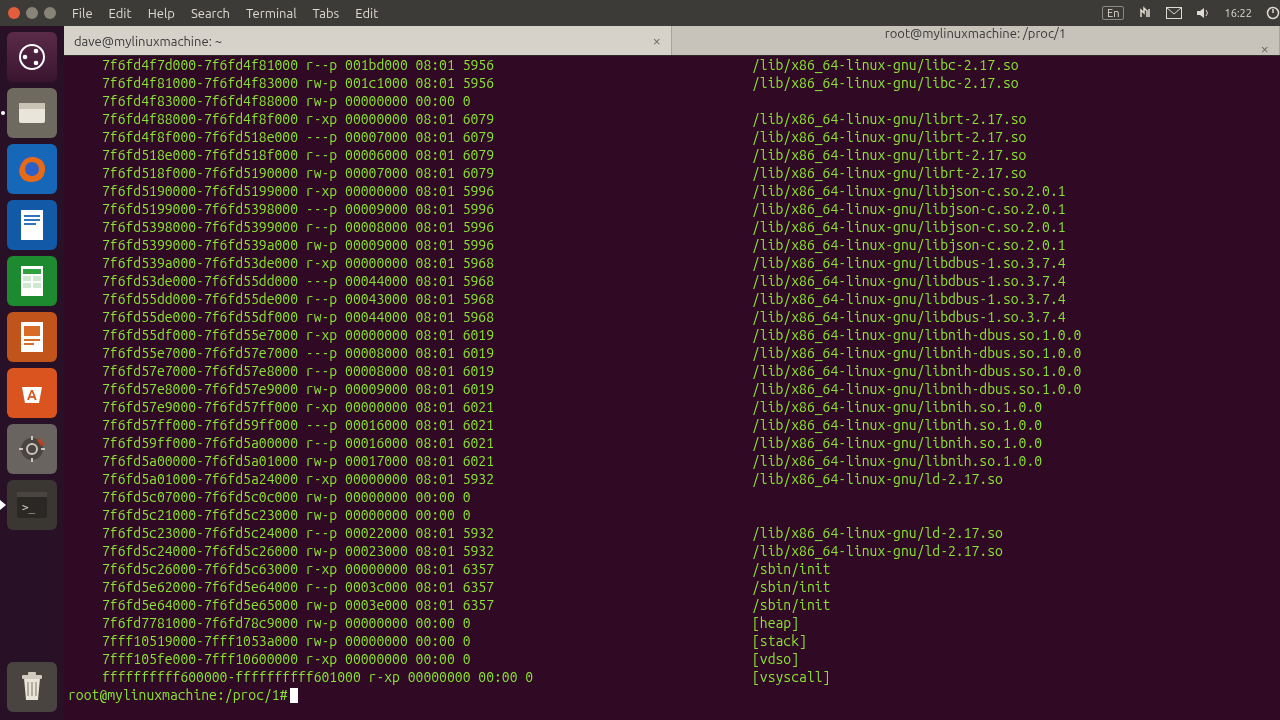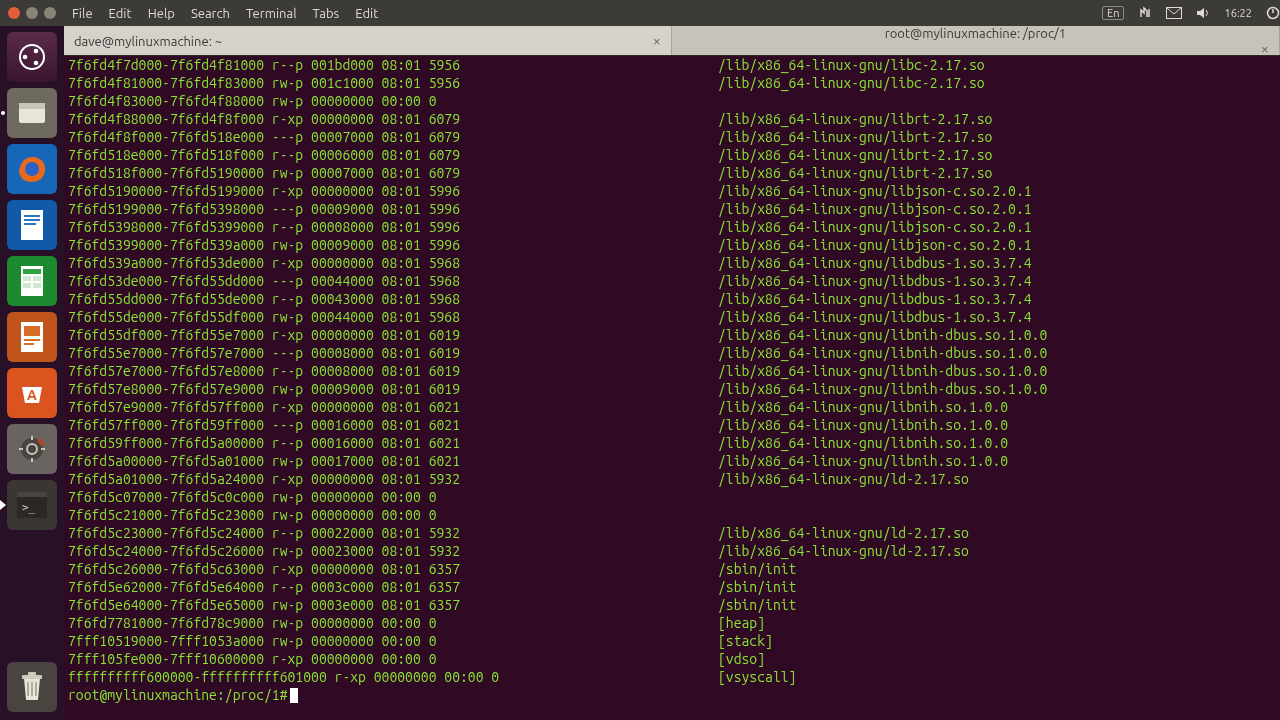--- a/index.html
+++ b/index.html
@@ -64,21 +64,21 @@
   .tab .close {
     margin-left:auto; color:#6b655a; font-size:15px; cursor:pointer;
   }
   .term-body {
     flex:1; padding:0 4px 4px 4px; overflow:hidden;
     font-family:"Ubuntu Mono","DejaVu Sans Mono",monospace;
     font-size:14px; line-height:18px; color:#8ae234;
     white-space:pre;
   }
   .term-line { display:flex; }
-  .col-main { width: 650px; }
+  .col-main { width: 650px; margin-left: 34px; }
   .col-path { }
   .prompt { color:#8ae234;margin-top:32px; }
   .cursor {
     display:inline-block; width:8px; height:15px;
     background:#fff; vertical-align:text-bottom; margin-left:2px;
   }
 </style>
 </head>
 <body>
 

